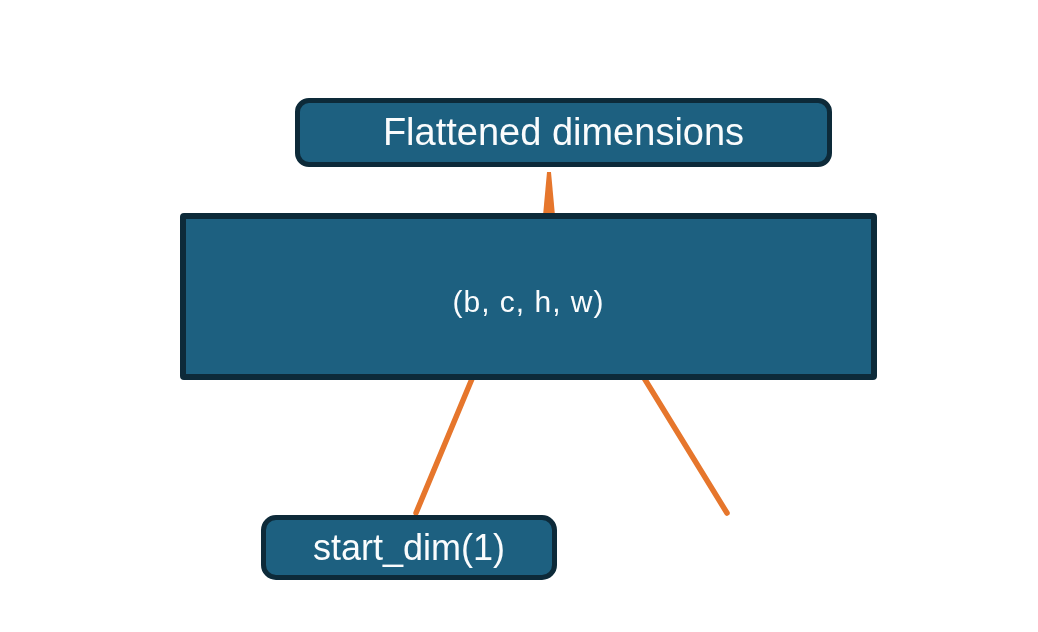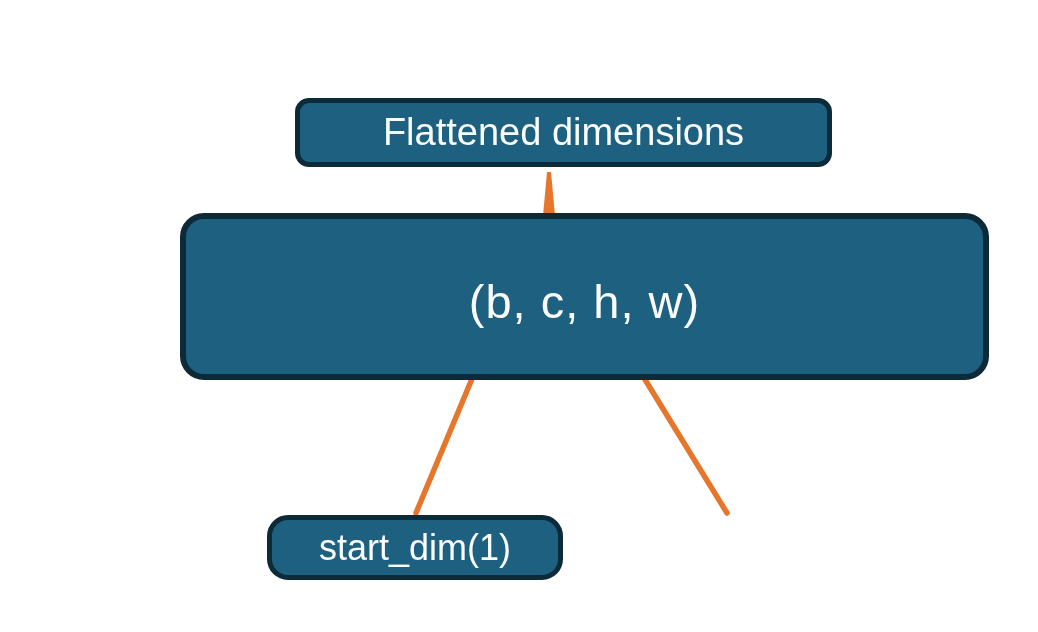--- a/index.html
+++ b/index.html
@@ -43,35 +43,35 @@
 
   .title-box {
     left: 295px; top: 98px;
     width: 537px; height: 69px;
     border-radius: 14px;
     font-size: 38px;
   }
 
   .tensor-box {
     left: 180px; top: 213px;
-    width: 809px; height: 167px;
+    width: 697px; height: 167px;
     border-width: 6px;
-    border-radius: 24px;
-    font-size: 47px;
+    border-radius: 4px;
+    font-size: 30px;
     padding-top: 10px;
     letter-spacing: 1px;
   }
 
   .dim-box {
     top: 515px;
     height: 65px;
     border-radius: 15px;
     font-size: 36px;
   }
-  .start-dim-box { left: 267px; width: 296px; border-radius: 21px; }
+  .start-dim-box { left: 261px; width: 296px; }
   .end-dim-box   { left: 580px; width: 298px; }
 
   .stroke-accent { stroke: var(--accent); fill: none; }
   .fill-accent   { fill: var(--accent); stroke: none; }
 </style>
 </head>
 <body>
 
 <div class="canvas">
 

